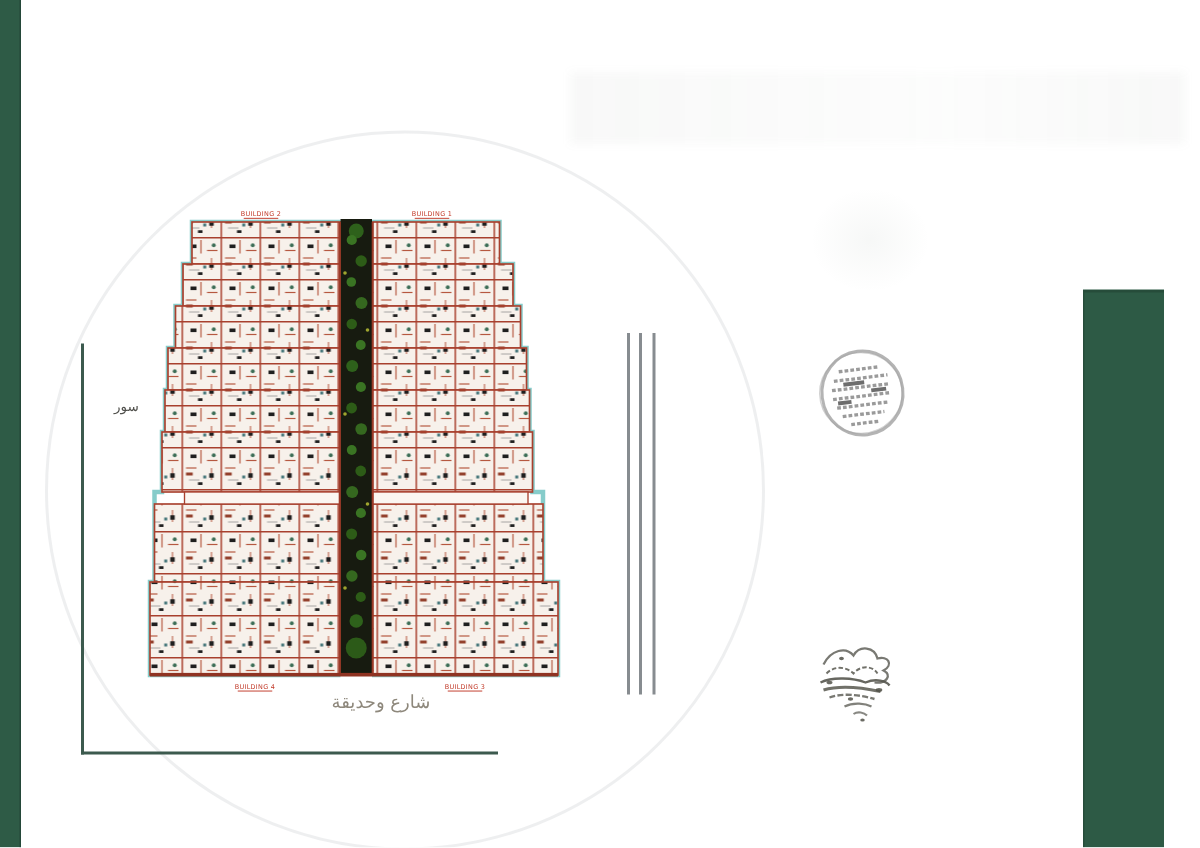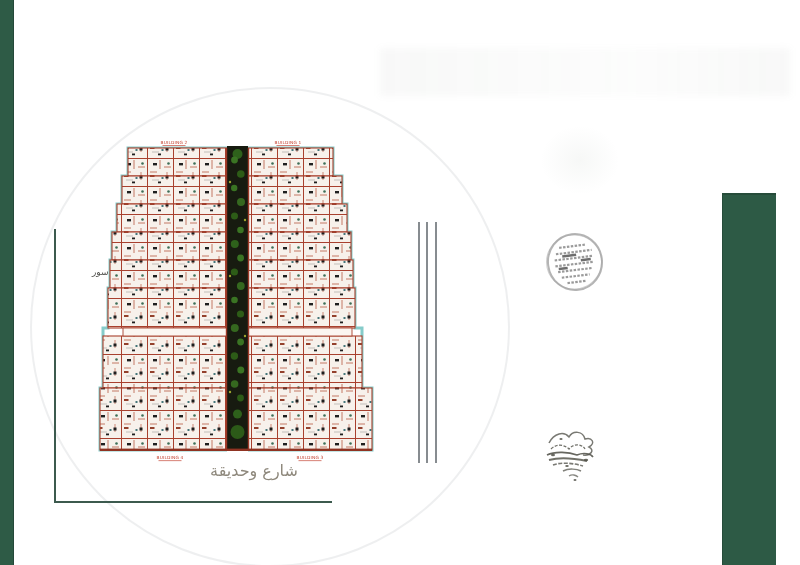--- a/index.html
+++ b/index.html
@@ -22,22 +22,22 @@
   .frame-line{position:absolute;left:54px;top:229px;width:276px;height:272px;
             border-left:2px solid #3c5a4e;border-bottom:2px solid #3c5a4e;}
   
   .dim-line{position:absolute;top:222px;width:2px;height:241px;background:#878c90;}
   .dim-a{left:418px;} .dim-b{left:426px;} .dim-c{left:435px;}
   
   .plan-svg{position:absolute;left:95px;top:130px;width:285px;height:345px;}
   .plan-svg text{font-family:"DejaVu Sans",sans-serif;font-size:4.3px;fill:#c23b2a;letter-spacing:.2px;}
   
   .street-label{position:absolute;left:196px;top:461px;width:116px;text-align:center;
-            font-size:16px;color:#8e887c;letter-spacing:.5px;}
-  .side-label{position:absolute;left:92px;top:267px;font-size:9px;color:#50504c;}
+            font-size:12px;color:#8e887c;letter-spacing:.5px;}
+  .side-label{position:absolute;left:76px;top:267px;font-size:9px;color:#50504c;}
   
   .stamp-round{position:absolute;left:543px;top:229px;width:64px;height:66px;opacity:.82;}
   .stamp-scribble{position:absolute;left:539px;top:425px;width:64px;height:62px;opacity:.9;}
 </style>
 </head>
 <body>
 
 <div class="page">
 
   <div class="watermark"></div>

